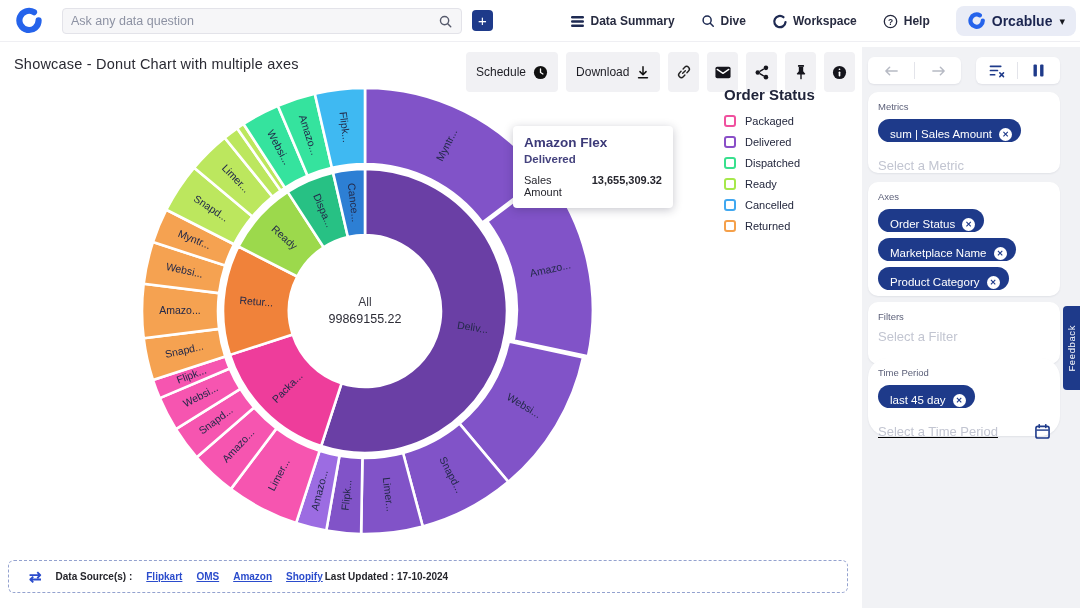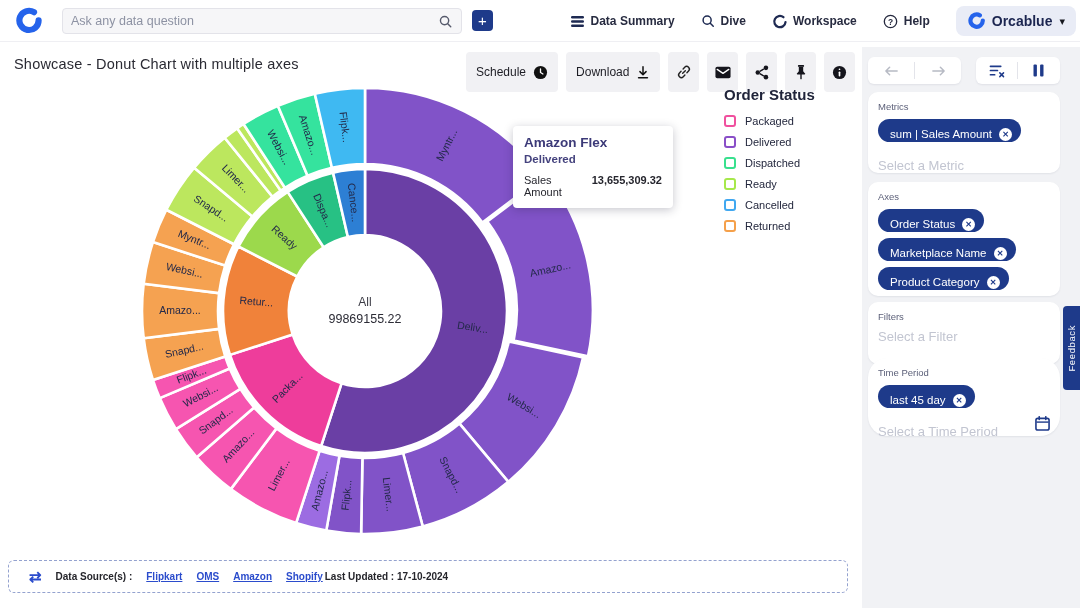--- a/index.html
+++ b/index.html
@@ -67,21 +67,21 @@
   .card { position:absolute; left:6px; width:192px; background:#fff; border-radius:10px;
     box-shadow:0 1px 2px rgba(20,30,60,.07); padding:9px 10px; }
   .card .cap { font-size:9.5px; color:#5b5f78; margin-bottom:7px; }
   .chip { display:inline-flex; align-items:center; gap:7px; background:#1e3a8a; color:#fff;
     border:none; border-radius:13px; height:23px; padding:7px 9px 0 12px; font-size:11.5px;
     font-family:inherit; cursor:pointer; white-space:nowrap; }
   .chip .x { width:13px; height:13px; border-radius:50%; background:#fff; color:#1e3a8a;
     font-size:8px; font-weight:700; display:flex; align-items:center; justify-content:center; }
   .chipstack { display:flex; flex-direction:column; align-items:flex-start; gap:6px; }
   .placeholder { font-size:13px; color:#c2c5d1; margin-top:16px; cursor:pointer; }
-  .tp-row { display:flex; justify-content:space-between; align-items:flex-start; }
+  .tp-row { display:flex; justify-content:space-between; align-items:flex-end;text-decoration:underline; }
 
   .feedback { position:absolute; right:0; top:306px; width:17px; height:84px; background:#1e3a8a;
     border-radius:4px 0 0 4px; display:flex; align-items:center; justify-content:center;
     cursor:pointer; z-index:6; }
   .feedback span { writing-mode:vertical-rl; transform:rotate(180deg); color:#fff;
     font-size:9.5px; letter-spacing:.6px; }
 
   
   .footer { position:absolute; left:8px; top:560px; width:840px; height:33px;
     border:1.5px dashed #94a2cf; border-radius:6px; display:flex; align-items:center; background:#fff; }

